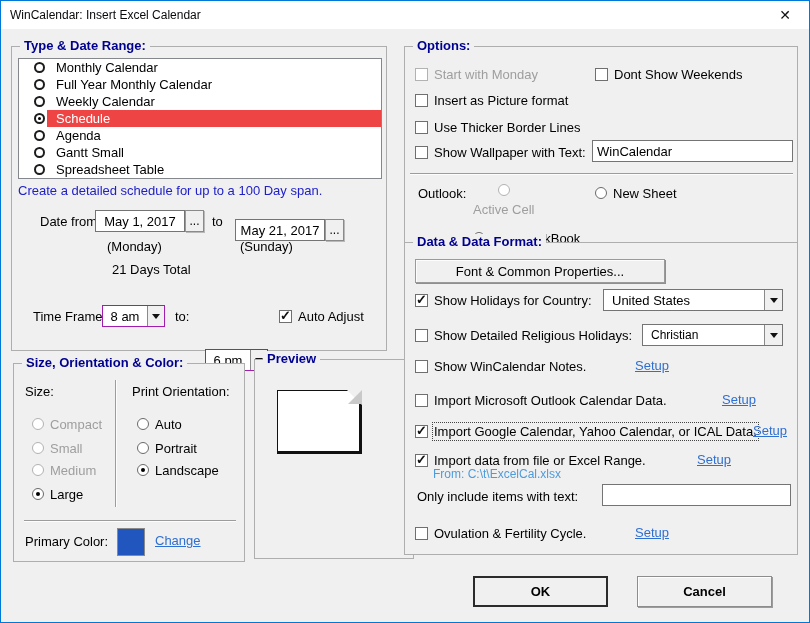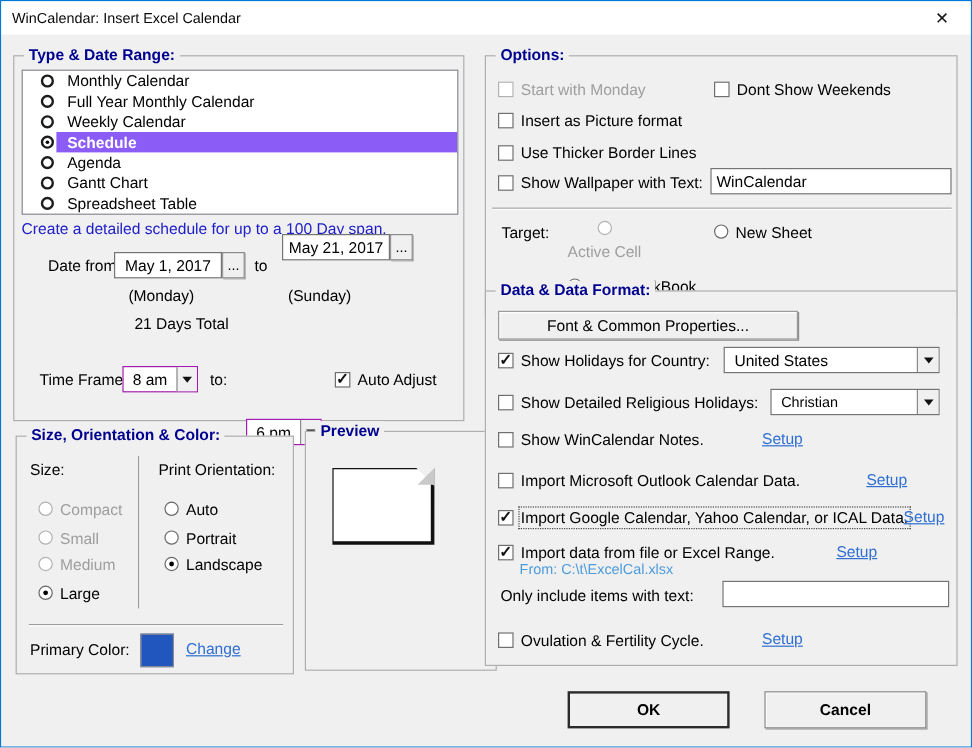--- a/index.html
+++ b/index.html
@@ -45,21 +45,21 @@
   .vsep{position:absolute;width:0;border-left:1px solid #9c9c9c;border-right:1px solid #fdfdfd;}
 
   input.txt{background:#fff;border:1px solid #747474;height:22px;font-family:"Liberation Sans",sans-serif;font-size:13px;padding:0 4px;position:absolute;}
 
   
   .listbox{position:absolute;left:6px;top:11px;width:364px;height:121px;background:#fff;border:1px solid #84878c;overflow:hidden;}
   .list-row{display:flex;align-items:center;height:17px;padding-left:15px;}
   .lr{width:11px;height:11px;border:2px solid #1c1c1c;border-radius:50%;background:#fff;position:relative;flex:0 0 auto;margin-right:2px;}
   .lr.sel::after{content:"";position:absolute;left:2px;top:2px;width:3px;height:3px;background:#000;border-radius:50%;}
   .list-label{flex:1;padding-left:9px;height:17px;line-height:17px;}
-  .list-row.selected .list-label{background:#8b5cf6;color:#fff;font-weight:bold;}
+  .list-row.selected .list-label{background:#ef4444;color:#fff;}
   .hint{position:absolute;left:6px;top:136px;color:#2020c8;}
   .fld{position:absolute;height:22px;display:flex;}
   .fld .f-text{background:#fff;border:1px solid #747474;width:90px;display:flex;align-items:center;justify-content:center;}
   .fld .mini-btn{width:19px;height:22px;}
 
   
   .page{position:absolute;left:22px;top:30px;width:85px;height:64px;background:#fff;
     border:1px solid #111;border-right:3px solid #111;border-bottom:3px solid #111;}
   .page .cover{position:absolute;top:-1px;right:-3px;width:0;height:0;
     border-top:15px solid #f0f0f0;border-left:15px solid transparent;}
@@ -105,41 +105,41 @@
         <div class="list-row selected">
             <span class="lr sel"></span>
             <span class="list-label">Schedule</span>
           </div>
         <div class="list-row">
             <span class="lr"></span>
             <span class="list-label">Agenda</span>
           </div>
         <div class="list-row">
             <span class="lr"></span>
-            <span class="list-label">Gantt Chart</span>
+            <span class="list-label">Gantt Small</span>
           </div>
         <div class="list-row">
             <span class="lr"></span>
             <span class="list-label">Spreadsheet Table</span>
           </div>
       </div>
 
       <div class="hint">Create a detailed schedule for up to a 100 Day span.</div>
 
       <div class="row" style="left:28px;top:165px;">
           <span class="lbl">Date from:</span>
         </div>
       <div class="fld" style="left:83px;top:163px;">
         <span class="f-text">May 1, 2017</span>
         <span class="mini-btn">...</span>
       </div>
       <div class="row" style="left:200px;top:165px;">
           <span class="lbl">to</span>
         </div>
-      <div class="fld" style="left:223px;top:148px;">
+      <div class="fld" style="left:223px;top:172px;">
         <span class="f-text">May 21, 2017</span>
         <span class="mini-btn">...</span>
       </div>
 
       <div class="row" style="left:95px;top:190px;">
           <span class="lbl">(Monday)</span>
         </div>
       <div class="row" style="left:228px;top:190px;">
           <span class="lbl">(Sunday)</span>
         </div>
@@ -252,21 +252,21 @@
       </div>
       <div class="row" style="left:10px;top:96px;">
         <span class="cb"></span>
         <span class="lbl">Show Wallpaper with Text:</span>
       </div>
       <input class="txt" style="left: 187px; top: 93px; width: 201px;" value="WinCalendar">
 
       <div class="hsep" style="left:5px;top:126px;width:383px;"></div>
 
       <div class="row" style="left:13px;top:137px;">
-          <span class="lbl">Target:</span>
+          <span class="lbl">Outlook:</span>
         </div>
       <div class="row" style="left:68px;top:137px;flex-direction:column;">
         <span class="radio disabled"></span>
         <span class="lbl dis">Active Cell</span>
       </div>
       <div class="row" style="left:190px;top:137px;">
         <span class="radio"></span>
         <span class="lbl">New Sheet</span>
       </div>
       <div class="row" style="left:68px;top:162px;margin-top:20px;">

